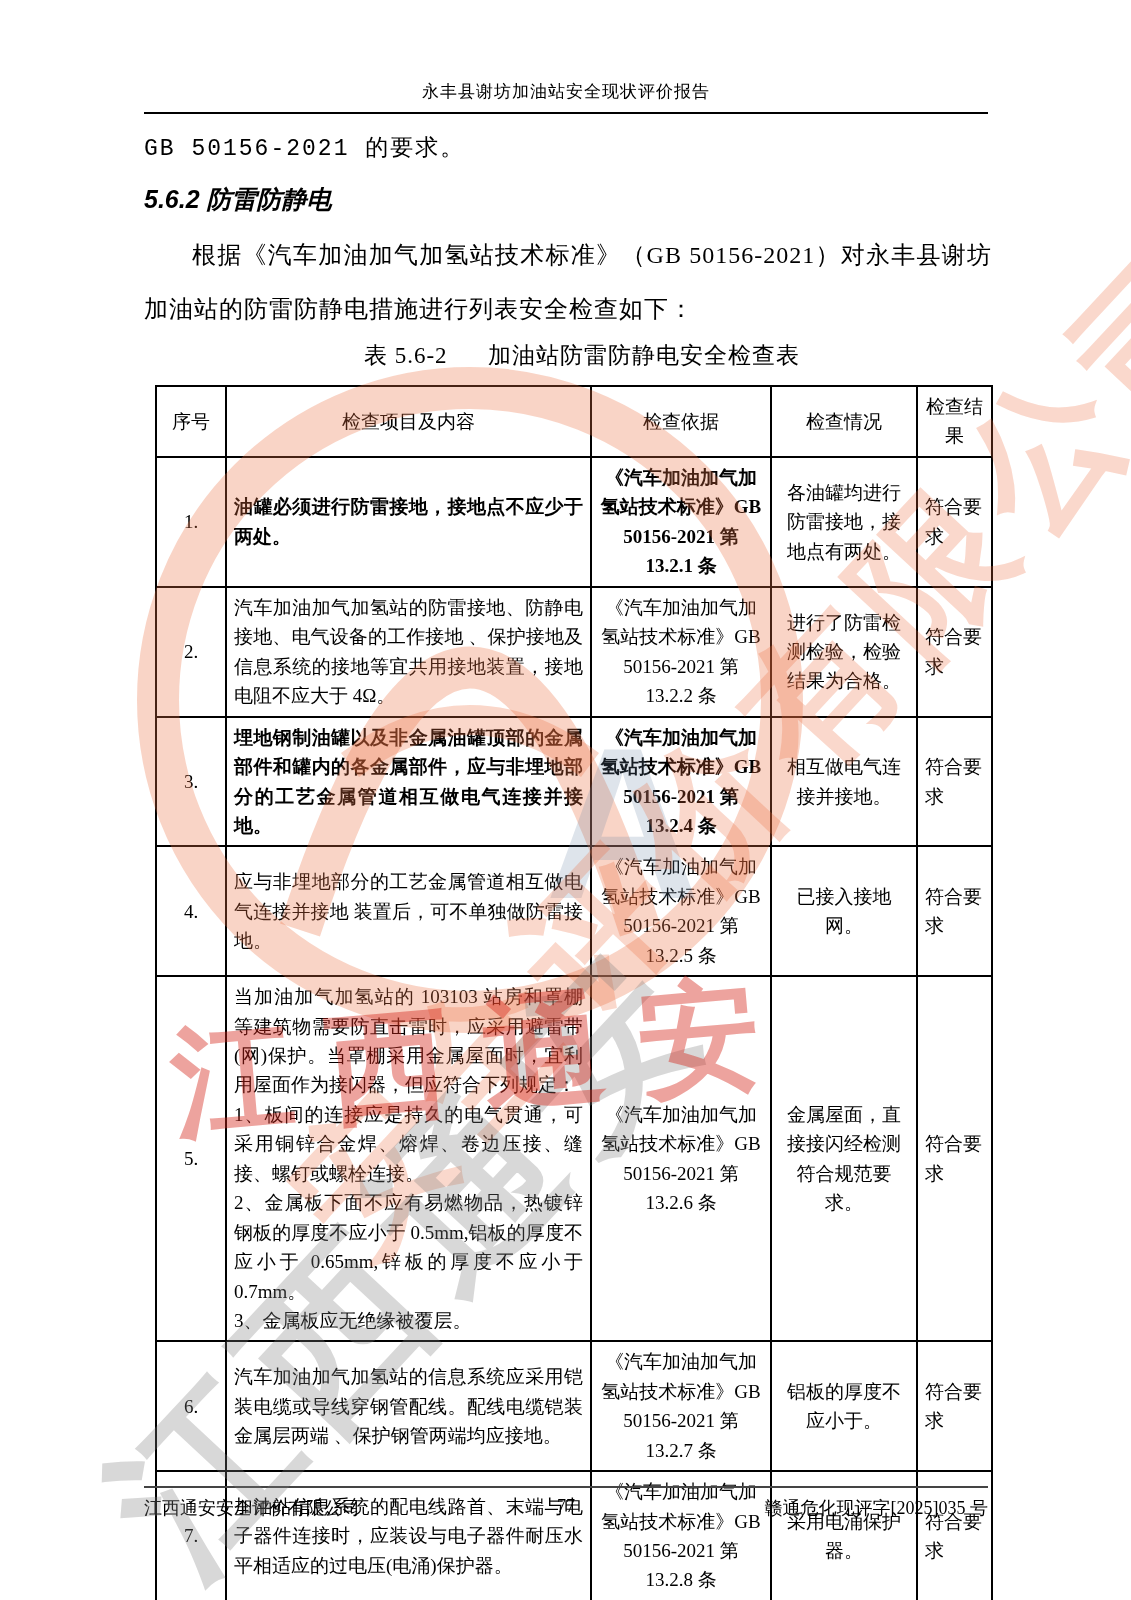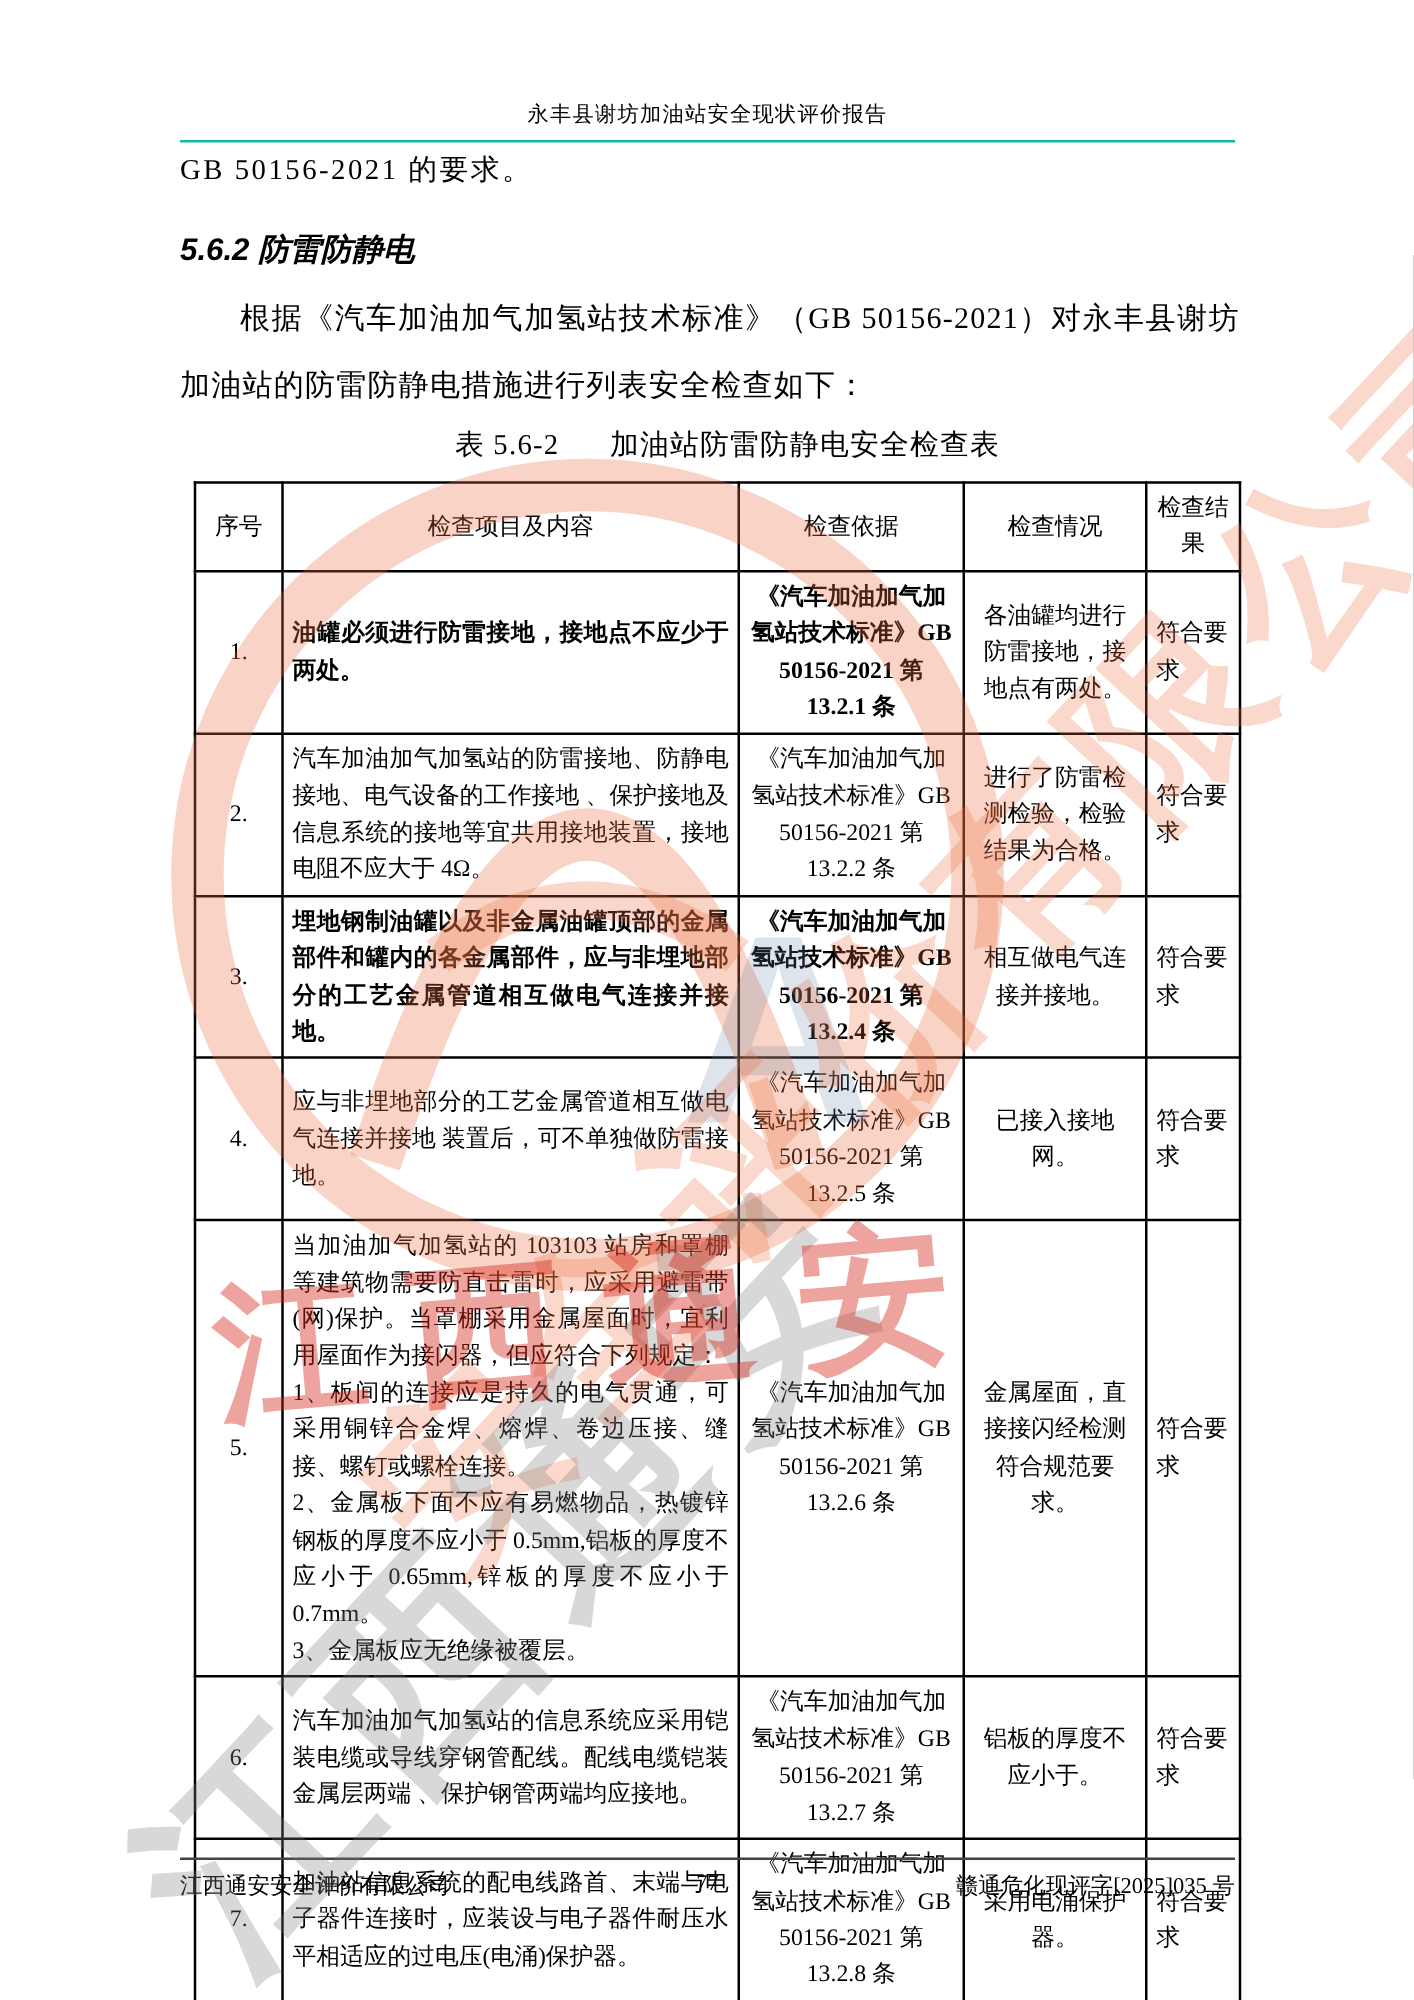--- a/index.html
+++ b/index.html
@@ -8,26 +8,26 @@
   .page {
     position:relative; width:1131px; height:1600px; background:#ffffff;
     font-family:"Liberation Serif","DejaVu Serif",serif; color:#000;
     overflow:hidden;
   }
   .content { position:relative; z-index:1; }
 
   .page-header {
     position:absolute; top:80px; left:144px; width:844px;
     text-align:center; font-size:17px; letter-spacing:1px;
-    padding-bottom:9px; border-bottom:2px solid #14b8a6;
+    padding-bottom:9px; border-bottom:2px solid #000000;
     font-family:"Liberation Sans","DejaVu Sans",sans-serif;
   }
   .intro-line {
-    position:absolute; top:120px; left:144px;
-    font-size:23px; letter-spacing:2px;
+    position:absolute; top:132px; left:144px;
+    font-size:23px; letter-spacing:2px;font-family:Liberation Mono, monospace;
   }
   .section-heading {
     position:absolute; top:183px; left:144px;
     font-size:25px; font-weight:bold;
     font-family:"Liberation Sans","DejaVu Sans",sans-serif;
     font-style:italic;
   }
   .paragraph {
     position:absolute; top:228px; left:144px; width:848px;
     font-size:24px; line-height:54px; text-indent:2em; text-align:justify;

